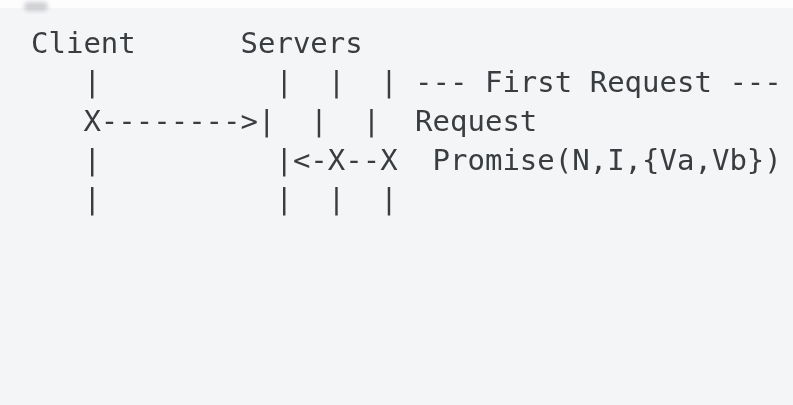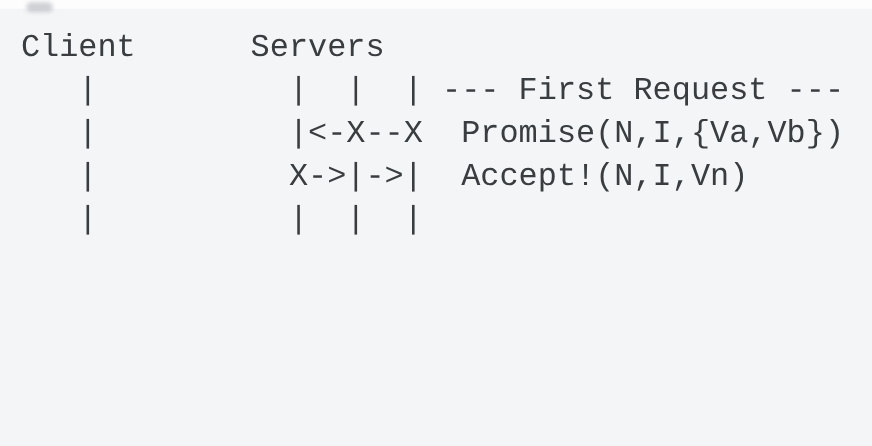--- a/index.html
+++ b/index.html
@@ -24,40 +24,39 @@
   .smudge {
     position: absolute;
     left: 24px; top: 2px;
     width: 24px; height: 9px;
     background: rgba(150,153,160,0.45);
     border-radius: 5px;
     filter: blur(2px);
   }
   .ascii-diagram {
     position: absolute;
-    left: 19px;
+    left: 31px;
     top: 24px;
     margin: 0;
     color: #3a3d40;
     font-size: 29px;
     line-height: 39px;
     font-weight: 500;
     letter-spacing: 0;
-    font-family: Liberation Mono, monospace;
   }
   .ascii-line {
     white-space: pre;
     height: 39px;
   }
 </style>
 </head>
 <body>
 
 <div class="top-band"></div>
 <div class="smudge"></div>
 
 <div class="ascii-diagram">
   <div class="ascii-line">Client      Servers</div>
   <div class="ascii-line">   |          |  |  | --- First Request ---</div>
+  <div class="ascii-line">   X--------&gt;|  |  |  Request</div>
   <div class="ascii-line">   |          |&lt;-X--X  Promise(N,I,{Va,Vb})</div>
-  <div class="ascii-line">   |          X-&gt;|-&gt;|  Accept!(N,I,Vn)</div>
   <div class="ascii-line">   |          |  |  |</div>
 </div>
 
 </body></html>

